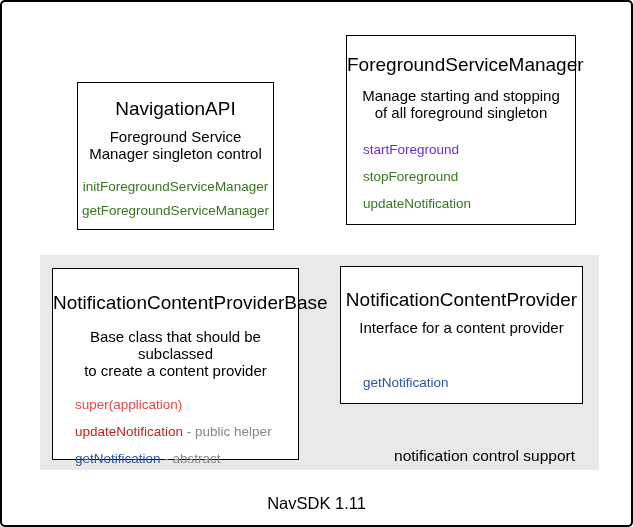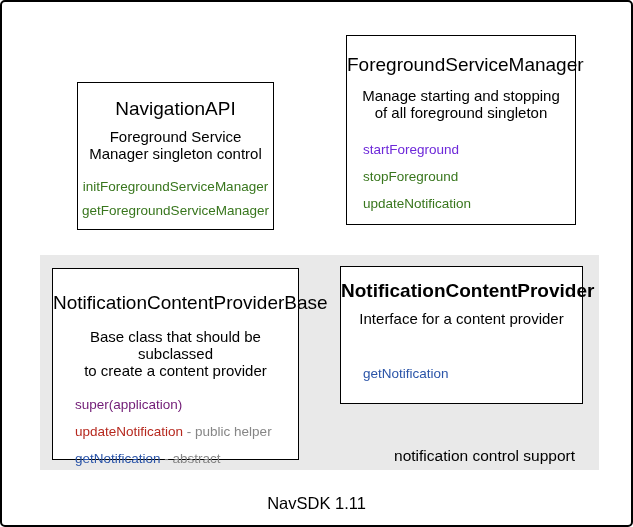--- a/index.html
+++ b/index.html
@@ -35,21 +35,21 @@
   }
   #box-nav      { left: 75px;  top: 80px;  width: 197px; height: 148px; }
   #box-fsm      { left: 344px; top: 33px;  width: 230px; height: 190px; }
   #box-base     { left: 50px;  top: 266px; width: 247px; height: 192px; }
   #box-provider { left: 338px; top: 264px; width: 243px; height: 138px; }
 
   .box-title { font-size: 19px; line-height: 18px; }
   #box-nav .box-title      { margin-top: 17px; }
   #box-fsm .box-title      { margin-top: 20px; }
   #box-base .box-title     { margin-top: 25px; }
-  #box-provider .box-title { margin-top: 15px; font-weight: bold; }
+  #box-provider .box-title { margin-top: 24px; }
 
   .box-desc { font-size: 15px; line-height: 17px; }
   #box-nav .box-desc      { margin-top: 10px; }
   #box-fsm .box-desc      { margin-top: 13px; }
   #box-base .box-desc     { margin-top: 16px; }
   #box-provider .box-desc { margin-top: 10px; }
 
   .methods { font-size: 13.5px; }
   .methods.centered .method { text-align: center; }
   .methods.lefted   .method { text-align: left; }
@@ -103,21 +103,21 @@
     </div>
   </div>
 
   <div class="clsbox" id="box-base">
     <div class="box-title">NotificationContentProviderBase</div>
     <div class="box-desc">
       <div>Base class that should be subclassed</div>
       <div>to create a content provider</div>
     </div>
     <div class="methods lefted">
-      <div class="method"><span style="color: #701a75;">super(application)</span><span style="color: rgb(134, 134, 134);"></span></div>
+      <div class="method"><span style="color: #ef4444;">super(application)</span><span style="color: rgb(134, 134, 134);"></span></div>
       <div class="method"><span style="color: rgb(182, 40, 30);">updateNotification</span><span style="color: rgb(134, 134, 134);"> - public helper</span></div>
       <div class="method"><span style="color: rgb(42, 84, 168);">getNotification</span><span style="color: rgb(134, 134, 134);"> - abstract</span></div>
     </div>
   </div>
 
   <div class="clsbox" id="box-provider">
     <div class="box-title">NotificationContentProvider</div>
     <div class="box-desc">
       <div>Interface for a content provider</div>
     </div>

